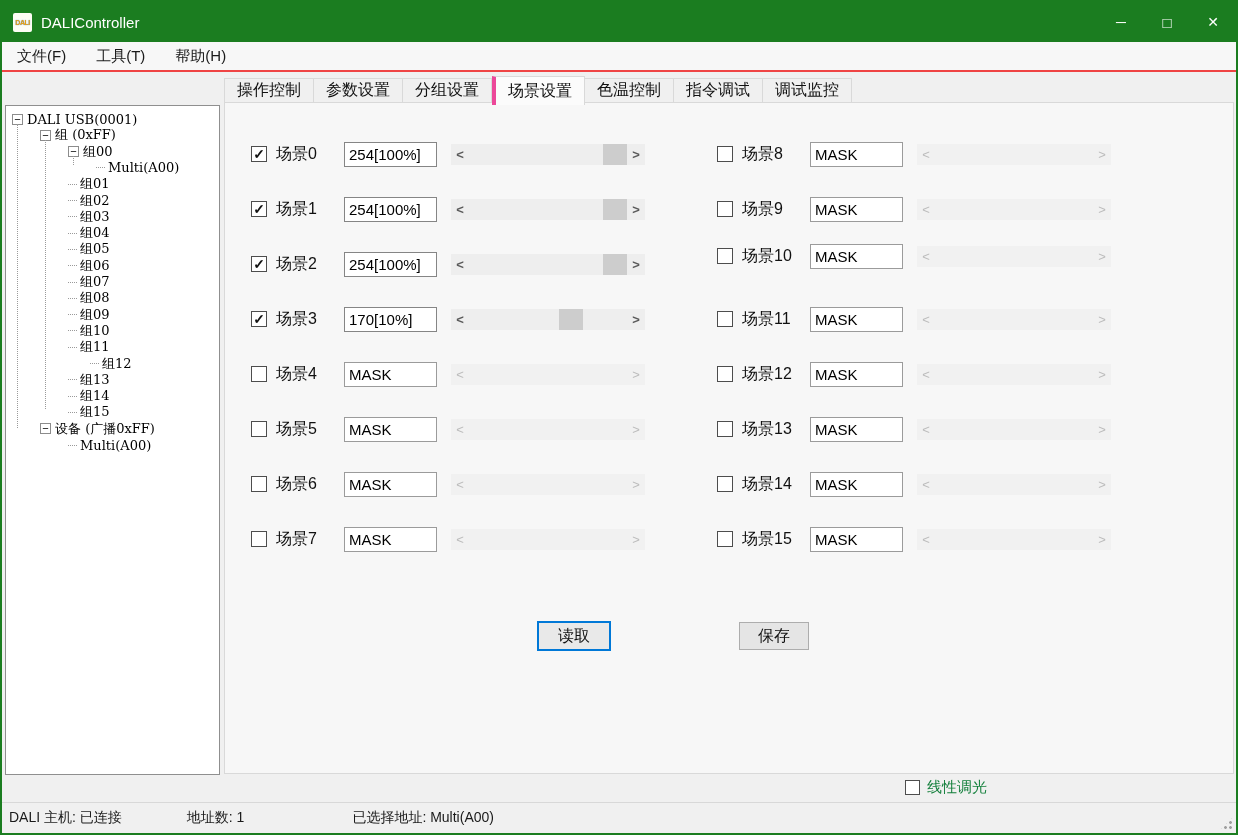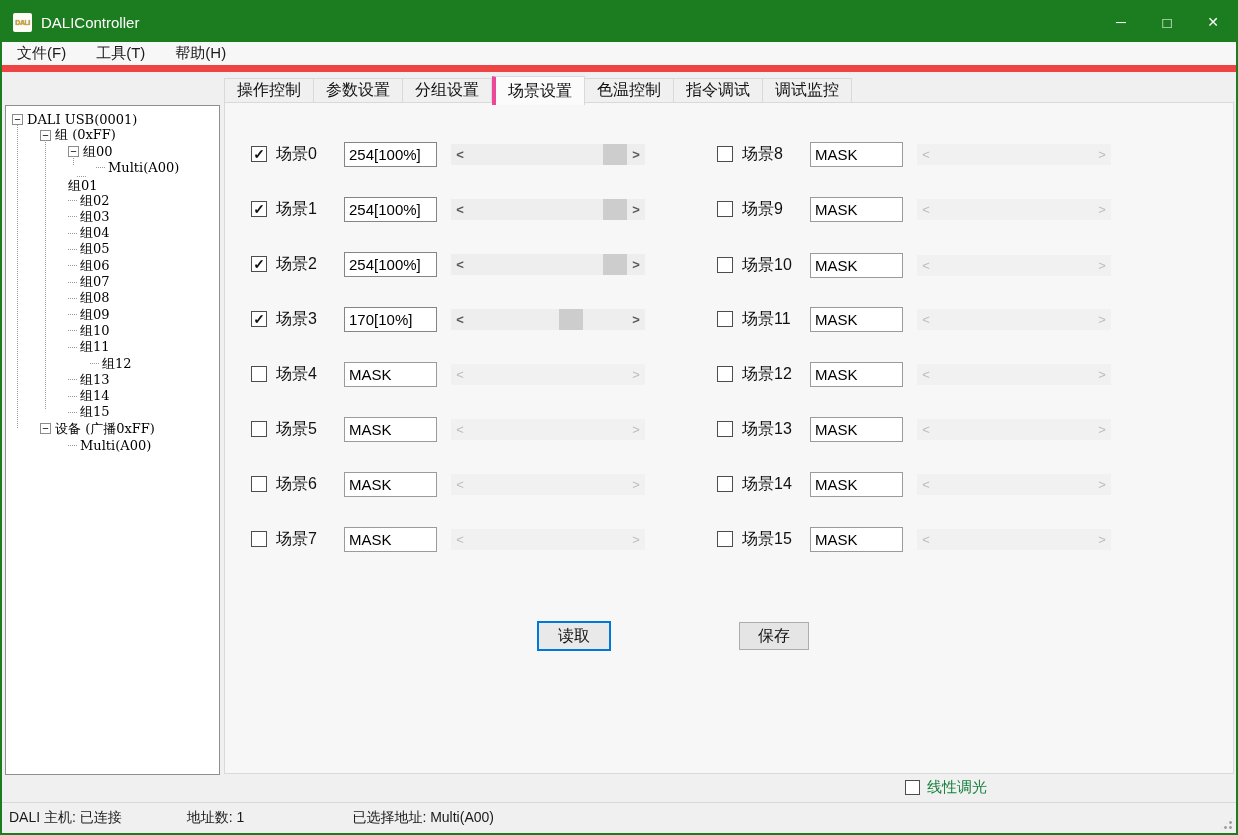--- a/index.html
+++ b/index.html
@@ -26,21 +26,21 @@
   .win-controls { position:absolute; right:0; top:0; height:40px; display:flex; }
   .win-btn {
     width:46px; height:40px; display:flex; align-items:center; justify-content:center;
     color:#ffffff; font-size:14px; cursor:default;
   }
   .win-btn.max { font-size:15px; }
 
   
   .menubar {
     position:absolute; left:0; top:40px; width:100%; height:30px;
-    background:#f7f7f7; border-bottom:7px solid #ef4444;
+    background:#f7f7f7; border-bottom:2px solid #ef4444;
     display:flex; align-items:center; font-size:15px; color:#1a1a1a;
   }
   .menu-item { padding:0 15px; height:100%; display:flex; align-items:center; }
 
   
   .tree-panel {
     position:absolute; left:3px; top:103px; width:215px; height:670px;
     background:#ffffff; border:1px solid #8f8f8f; overflow:hidden;
     font-family:"DejaVu Serif","Liberation Serif",serif;
     font-size:13px; color:#000;
@@ -172,21 +172,21 @@
           <span>组 (0xFF)</span>
         </div>
         <div class="tree-row" style="top: 37.6px; padding-left: 62px;">
           <span class="expander">−</span>
           <span>组00</span>
         </div>
         <div class="tree-row" style="top: 53.9px; padding-left: 90px;">
           <span class="leaf-stub"></span>
           <span>Multi(A00)</span>
         </div>
-        <div class="tree-row" style="top: 70.2px; padding-left: 62px; flex-direction: column;">
+        <div class="tree-row" style="top: 70.2px; padding-left: 62px;">
           <span class="leaf-stub"></span>
           <span>组01</span>
         </div>
         <div class="tree-row" style="top: 86.5px; padding-left: 62px;">
           <span class="leaf-stub"></span>
           <span>组02</span>
         </div>
         <div class="tree-row" style="top: 102.8px; padding-left: 62px;">
           <span class="leaf-stub"></span>
           <span>组03</span>
@@ -353,21 +353,21 @@
       </div>
       <div class="scene-row" style="left: 492px; top: 93px;">
         <div class="cbx"></div>
         <div class="scene-label">场景9</div>
         <input class="scene-input masked" value="MASK" style="">
         <div class="hscroll disabled">
           <div class="hs-arrow left">&lt;</div>
           <div class="hs-arrow right">&gt;</div>
         </div>
       </div>
-      <div class="scene-row" style="left: 492px; top: 149px; justify-content: center;">
+      <div class="scene-row" style="left: 492px; top: 140px; justify-content: center;">
         <div class="cbx"></div>
         <div class="scene-label">场景10</div>
         <input class="scene-input masked" value="MASK" style="">
         <div class="hscroll disabled">
           <div class="hs-arrow left">&lt;</div>
           <div class="hs-arrow right">&gt;</div>
         </div>
       </div>
       <div class="scene-row" style="left: 492px; top: 203px;">
         <div class="cbx"></div>

